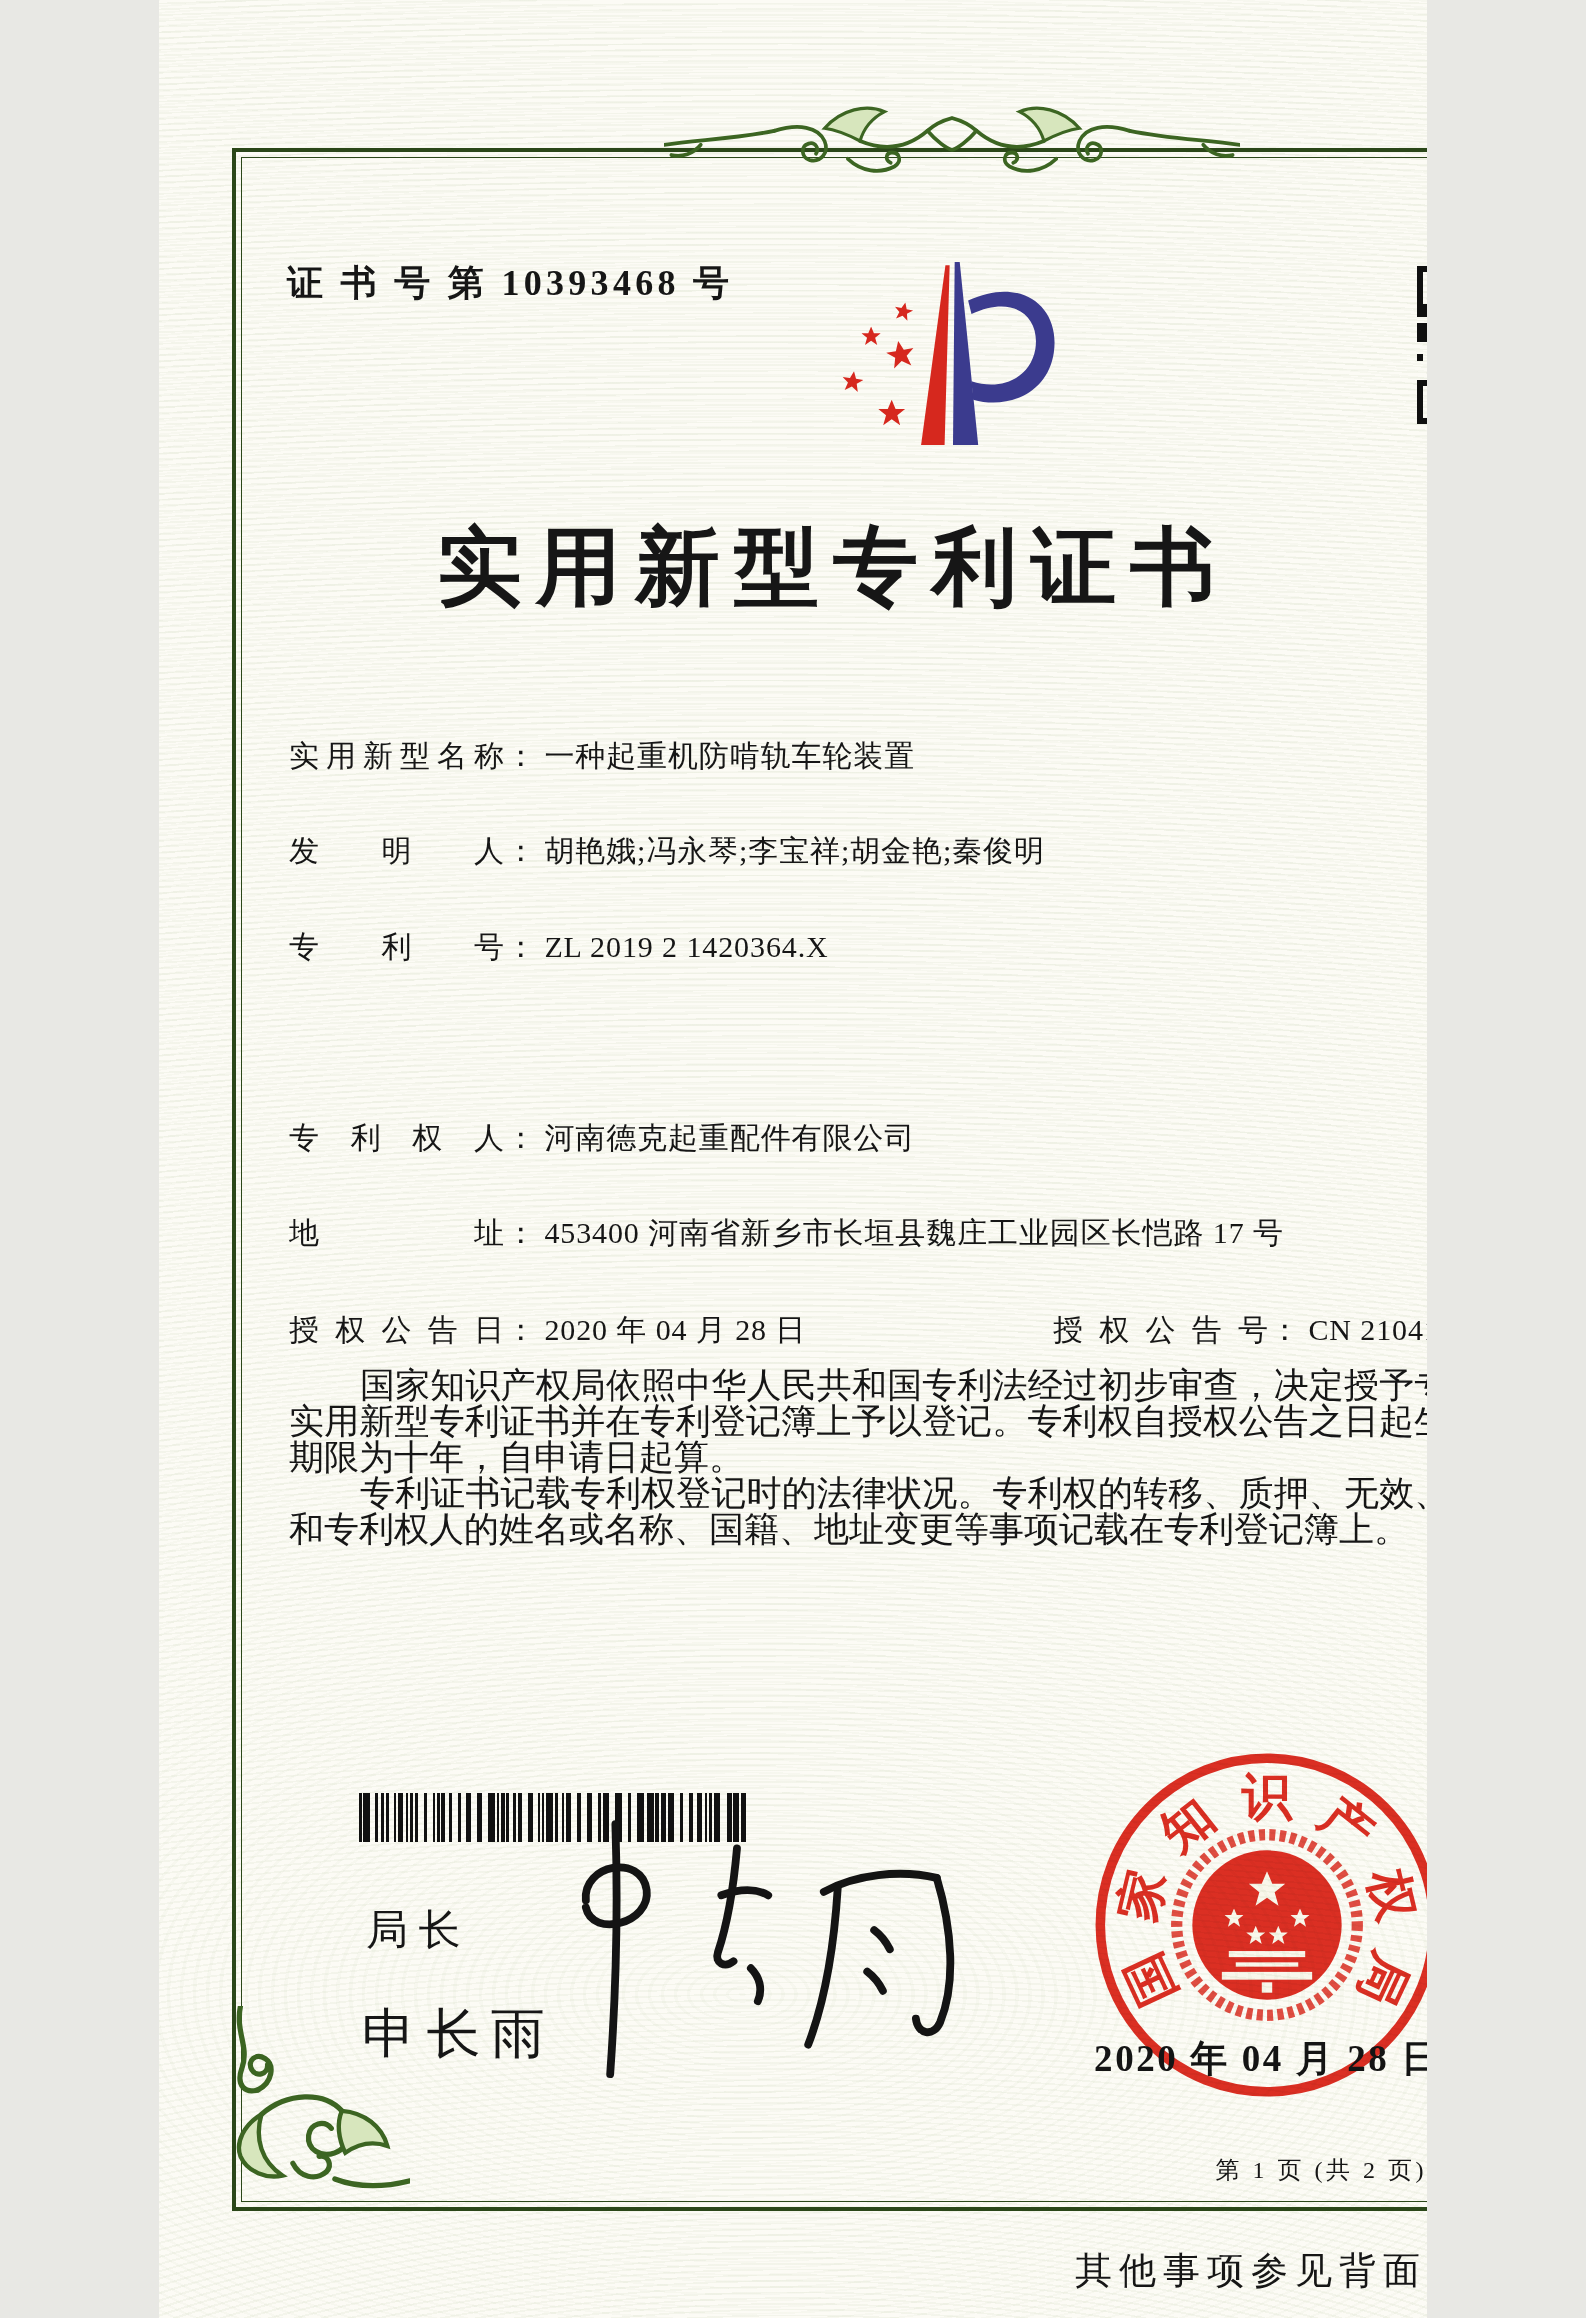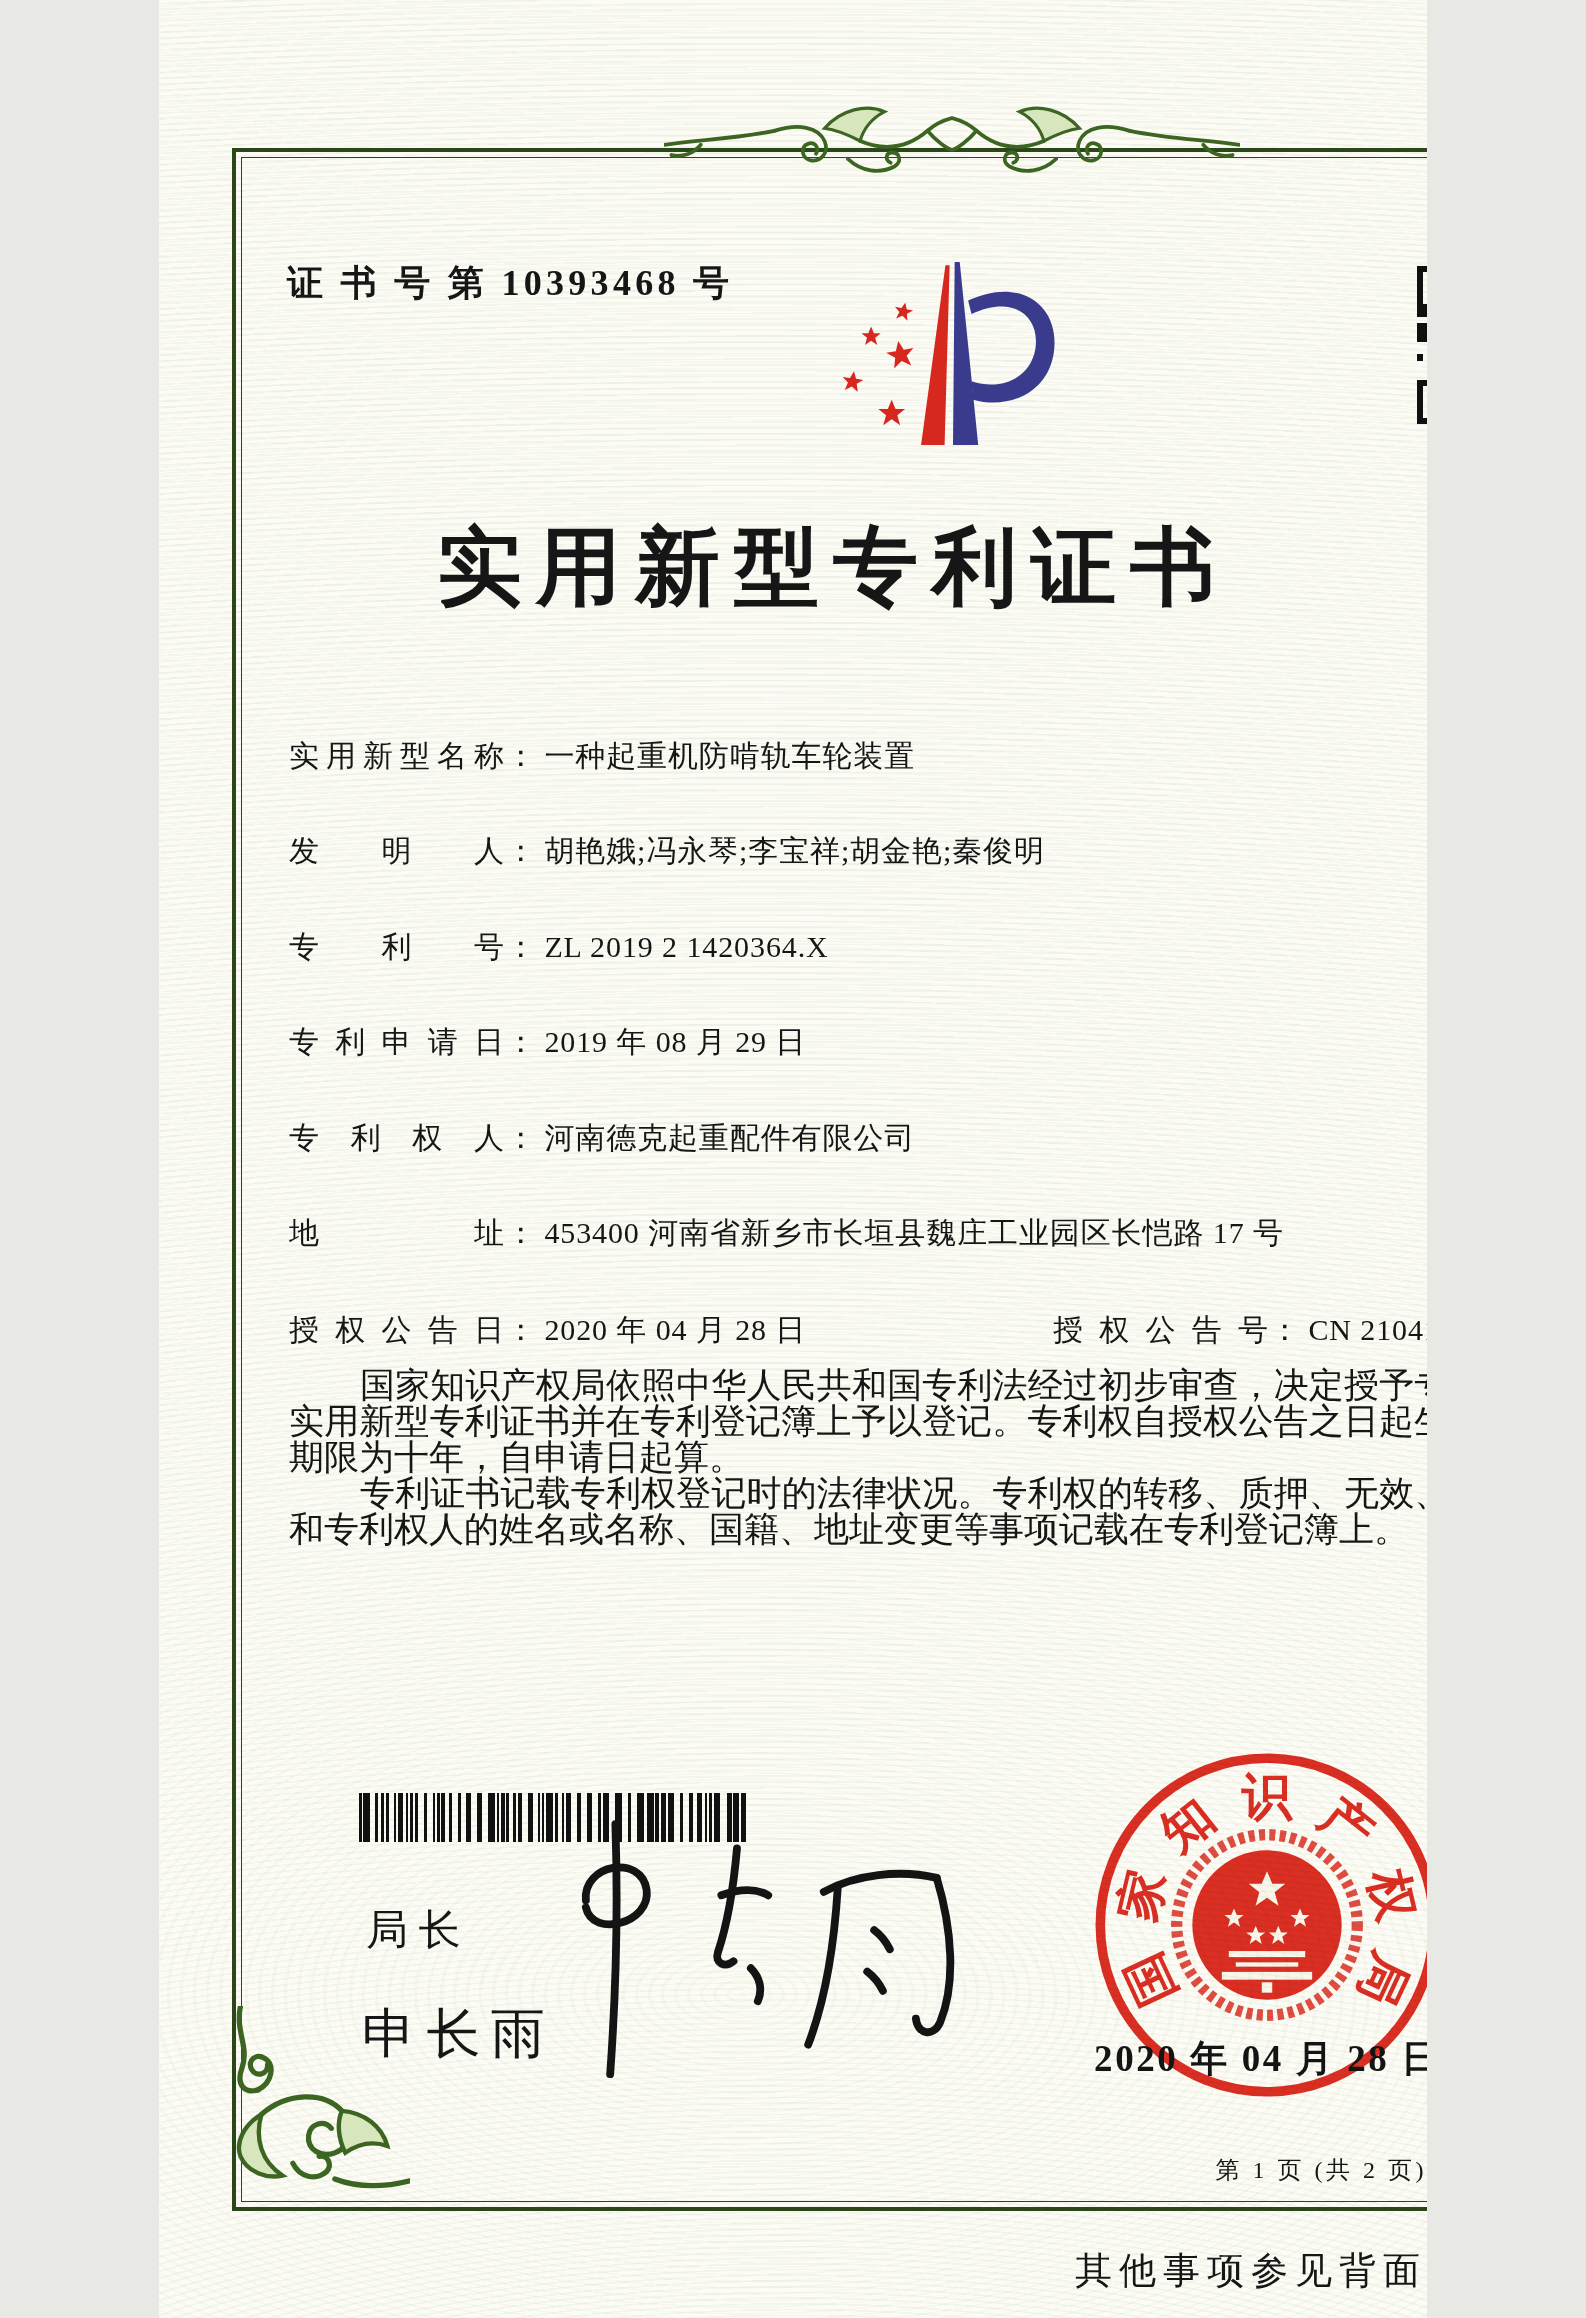--- a/index.html
+++ b/index.html
@@ -429,23 +429,20 @@
 
   <div class="row r0">
     <span class="flabel">实用新型名称</span><span class="fcolon">：</span><span class="fvalue">一种起重机防啃轨车轮装置</span>
   </div>
   <div class="row r1">
     <span class="flabel">发明人</span><span class="fcolon">：</span><span class="fvalue">胡艳娥;冯永琴;李宝祥;胡金艳;秦俊明</span>
   </div>
   <div class="row r2">
     <span class="flabel">专利号</span><span class="fcolon">：</span><span class="fvalue">ZL 2019 2 1420364.X</span>
   </div>
-  <div class="row r3">
-    <span class="flabel">专利申请日</span><span class="fcolon">：</span><span class="fvalue">2019 年 08 月 29 日</span>
-  </div>
   <div class="row r4">
     <span class="flabel">专利权人</span><span class="fcolon">：</span><span class="fvalue">河南德克起重配件有限公司</span>
   </div>
   <div class="row r5">
     <span class="flabel">地址</span><span class="fcolon">：</span><span class="fvalue">453400 河南省新乡市长垣县魏庄工业园区长恺路 17 号</span>
   </div>
   <div class="row r6">
     <span class="flabel">授权公告日</span><span class="fcolon">：</span><span class="fvalue">2020 年 04 月 28 日</span>
     <span class="grant-right">
       <span class="flabel">授权公告号</span><span class="fcolon">：</span><span class="fvalue">CN 210418972 U</span>

